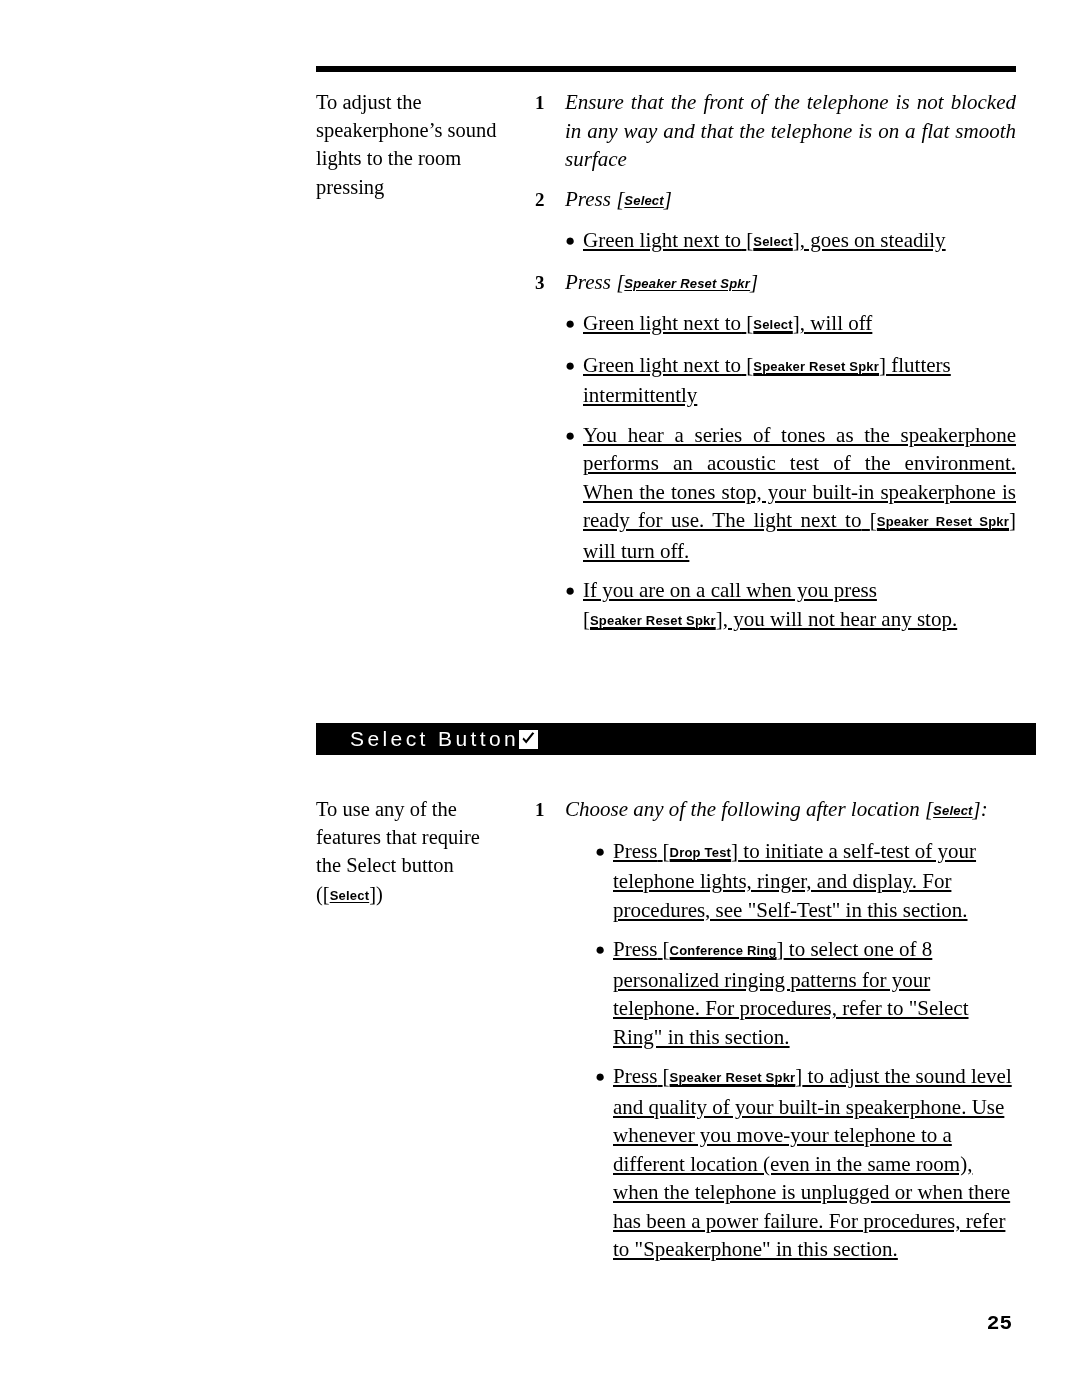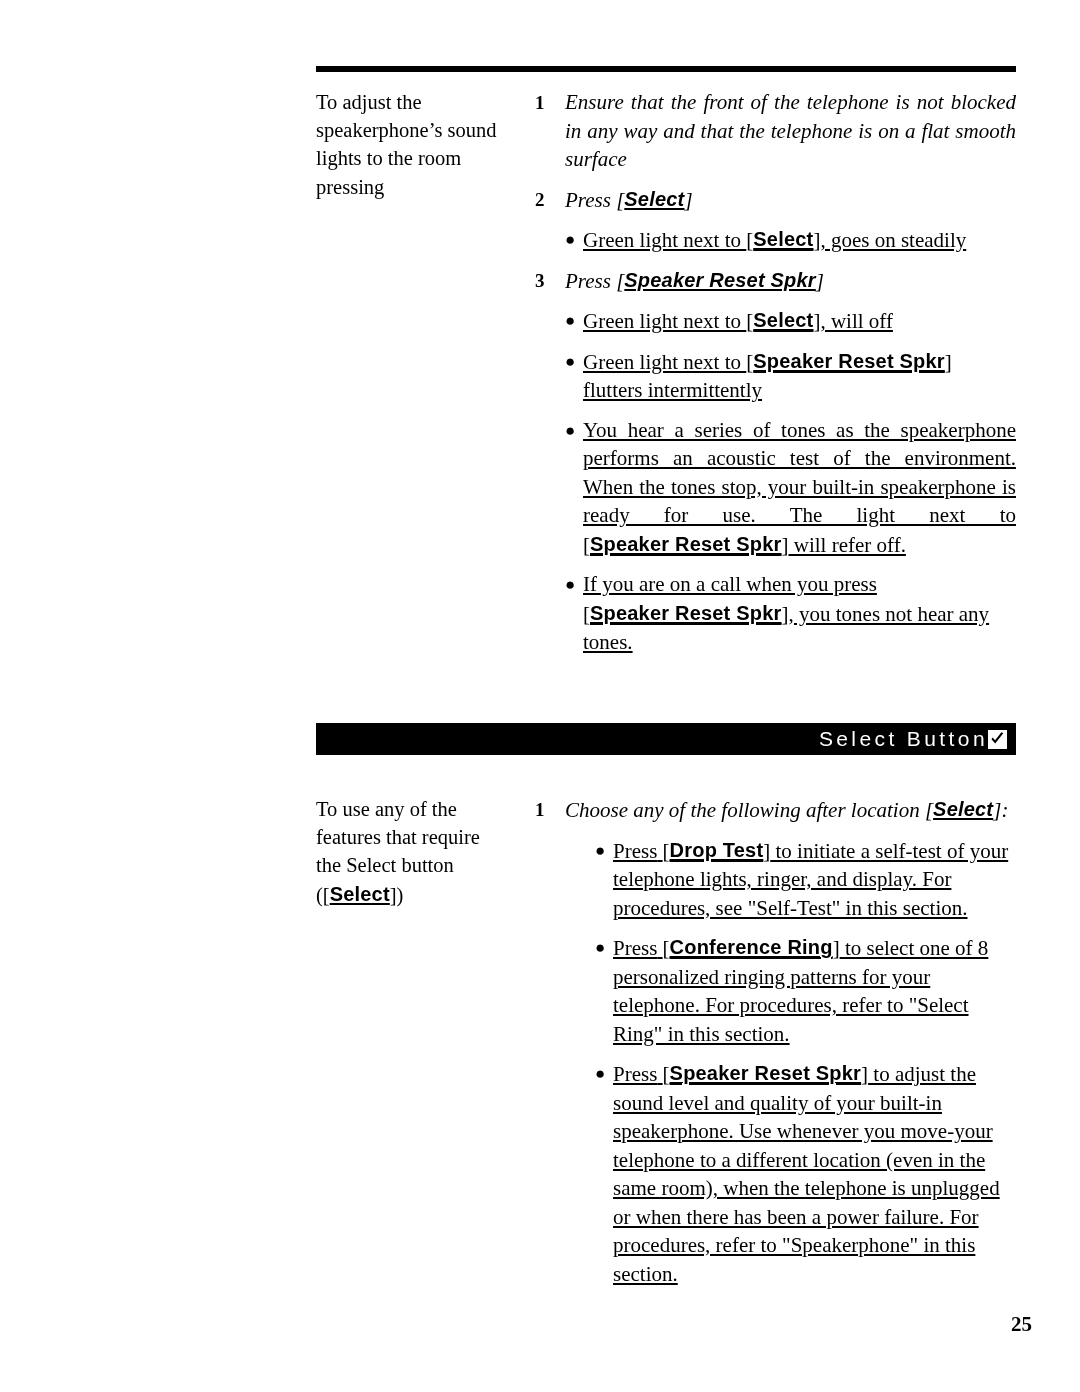--- a/index.html
+++ b/index.html
@@ -99,40 +99,41 @@
 
   .indent-1 { margin-left: 30px; }
   .indent-2 { margin-left: 60px; }
 
   p { margin: 0; }
 
   
   .key {
     font-family: "Liberation Sans", "DejaVu Sans", sans-serif;
     font-weight: bold;
-    font-size: 20px;
+    font-size: 13px;
     text-decoration: underline;
     text-underline-offset: 2px;
     letter-spacing: 0.2px;
     white-space: nowrap;
     vertical-align: 1px;
   }
   .brk { font-size: 21px; }
 
   
   .sec-header {
     position: absolute;
     left: 316px;
     top: 723px;
     width: 700px;
     height: 32px;
     background: #000000;
     display: flex;
     align-items: center;
-    justify-content: flex-end;
+    justify-content: flex-start;
+    padding-left: 20px;
   }
   .sec-header-title {
     color: #ffffff;
     font-family: "Liberation Sans", "DejaVu Sans", sans-serif;
     font-size: 21px;
     font-weight: normal;
     letter-spacing: 3.4px;
     padding-left: 14px;
   }
   .checkbox-icon {
@@ -145,25 +146,25 @@
   }
   .checkbox-icon svg {
     position: absolute;
     left: 2px;
     top: 2px;
   }
 
   
   .page-number {
     position: absolute;
-    right: 48px;
+    right: 68px;
     top: 1312px;
     font-size: 21px;
     font-weight: bold;
-    font-family: Liberation Serif, serif;
+    font-family: Liberation Mono, monospace;
   }
 </style>
 </head>
 <body>
 
 <div class="page">
 
   <div class="top-rule"></div>
 
   <div class="section sec-top">
@@ -220,29 +221,29 @@
           <div class="bullet-body">
             <span>Green light next to</span>
             <span class="brk">[</span><span class="key">Speaker Reset Spkr</span><span class="brk">]</span><span> flutters intermittently</span>
           </div>
         </div>
 
         <div class="bullet indent-1">
           <div class="bullet-dot">●</div>
           <div class="bullet-body justify">
             <span>You hear a series of tones as the speakerphone performs an acoustic test of the environment. When the tones stop, your built-in speakerphone is ready for use. The light next to</span>
-            <span class="brk">[</span><span class="key">Speaker Reset Spkr</span><span class="brk">]</span><span> will refer off.</span>
+            <span class="brk">[</span><span class="key">Speaker Reset Spkr</span><span class="brk">]</span><span> will turn off.</span>
           </div>
         </div>
 
         <div class="bullet indent-1">
           <div class="bullet-dot">●</div>
           <div class="bullet-body">
             <span>If you are on a call when you press</span>
-            <span class="brk">[</span><span class="key">Speaker Reset Spkr</span><span class="brk">]</span><span>, you tones not hear any tones.</span>
+            <span class="brk">[</span><span class="key">Speaker Reset Spkr</span><span class="brk">]</span><span>, you will not hear any stop.</span>
           </div>
         </div>
 
       </div>
     </div>
   </div>
 
   <div class="sec-header">
     <span class="sec-header-title">Select Button</span>
     <span class="checkbox-icon">

